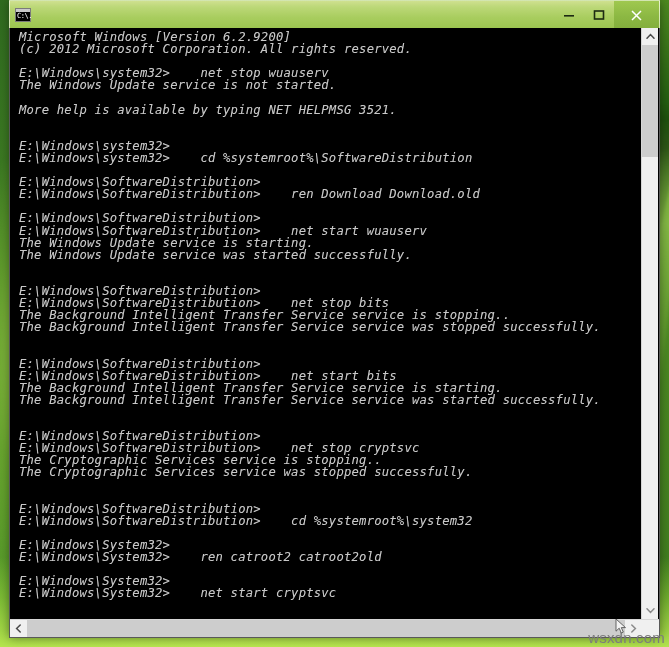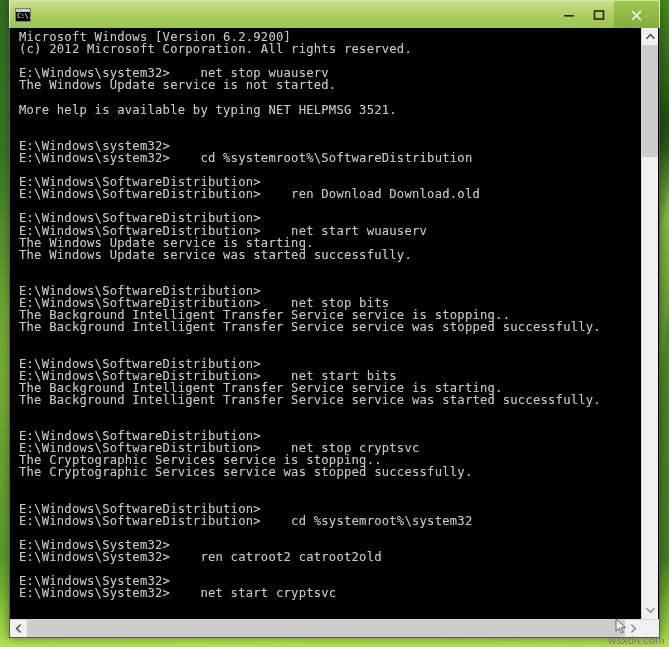--- a/index.html
+++ b/index.html
@@ -156,20 +156,21 @@
     color: #c8c8c8;
     font-family: "DejaVu Sans Mono", "Liberation Mono", monospace;
     font-size: 12.2px;
     line-height: 12.1px;
     letter-spacing: 0.22px;
     white-space: pre;
     overflow: hidden;
     padding: 3px 0 0 8px;
     box-sizing: border-box;
     text-shadow: 0 0 0.5px rgba(200,200,200,.35);
+    font-style: italic;
   }
   #console .line { height: 12.1px; }
 
   
   #vscroll {
     position: absolute;
     right: 1px;
     top: 0px;
     width: 17px;
     bottom: 18px;
@@ -231,21 +232,21 @@
     right: 0; top: 0;
     width: 17px; height: 17px;
     background: #f0f0f0;
   }
 
   
   #watermark {
     position: absolute;
     right: 4px;
     bottom: 1px;
-    font-size: 11px;
+    font-size: 15px;
     color: #7c7c7c;
     letter-spacing: .2px;
     z-index: 12;
     pointer-events: none;
   }
   #mouse-cursor {
     position: absolute;
     right: 42px;
     bottom: 8px;
     z-index: 13;

